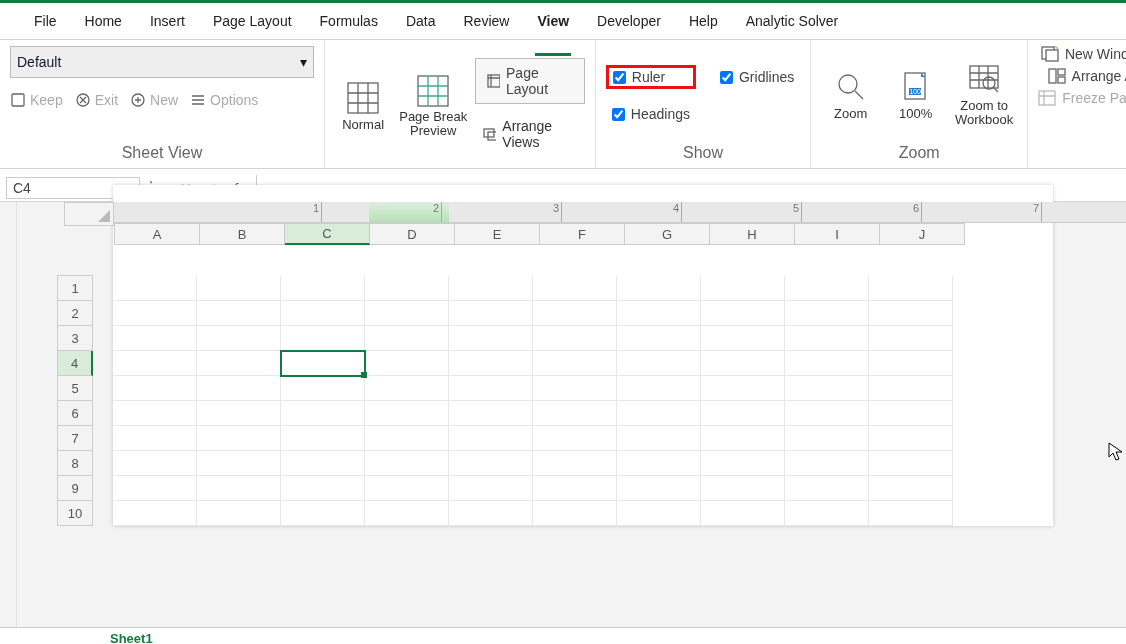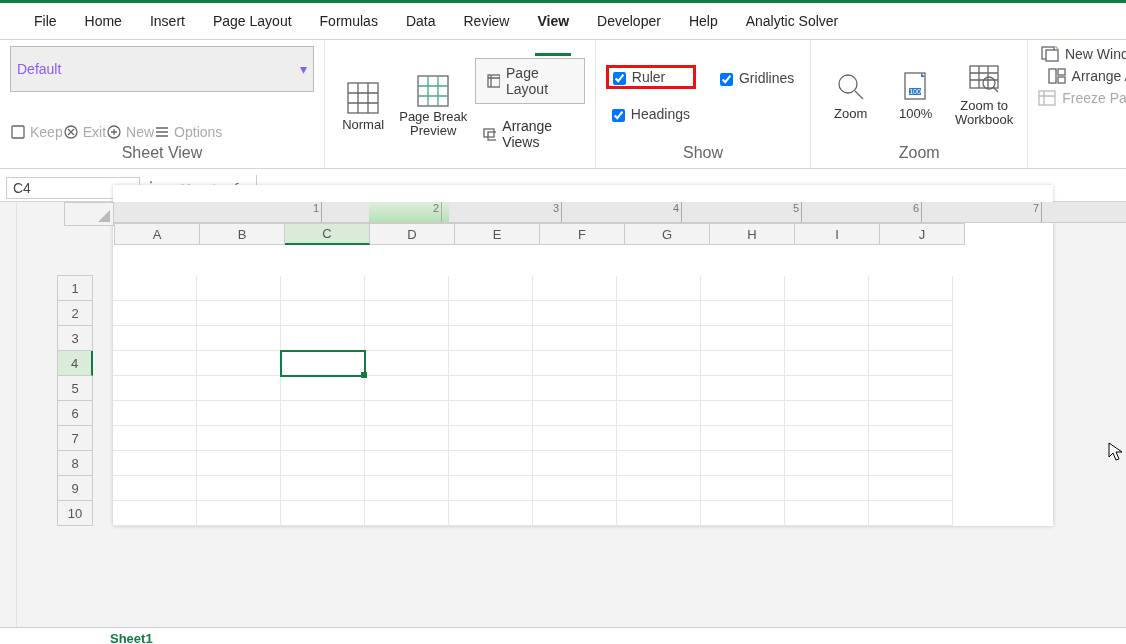--- a/index.html
+++ b/index.html
@@ -6,29 +6,29 @@
 .top-line{height:3px;background:#107c41}
 .tabs{display:flex;align-items:center;height:36px;border-bottom:1px solid #d4d4d4;padding-left:20px;gap:0}
 .tab{padding:16px 14px;height:36px;display:flex;align-items:center;cursor:pointer;color:#222}
 .tab.active{font-weight:700;position:relative}
 .tab.active:after{content:"";position:absolute;bottom:-1px;left:12px;right:12px;height:3px;background:#107c41}
 .ribbon{display:flex;height:128px;border-bottom:1px solid #d4d4d4;background:#fff}
 .group{border-right:1px solid #e5e5e5;display:flex;flex-direction:column;justify-content:space-between;padding:6px 10px 2px 10px}
 .group-body{flex:1;display:flex;align-items:center;gap:8px}
 .group-label{font-size:16px;color:#666;text-align:center;padding-bottom:4px}
 .sv-top{display:flex;flex-direction:column;gap:8px}
-.default-box{width:290px;height:26px;background:#eee;border:1px solid #bbb;color:#8b5cf6;padding:9px 6px;display:flex;align-items:center;justify-content:space-between}
-.sv-row{display:flex;margin-top:24px}
+.default-box{width:290px;height:26px;background:#eee;border:1px solid #bbb;color:#0f172a;padding:2px 6px;display:flex;align-items:center;justify-content:space-between}
+.sv-row{display:flex;gap:12px;margin-top:6px}
 .sv-btn{display:flex;align-items:center;gap:4px;color:#aaa;cursor:default}
 .big-btn{display:flex;flex-direction:column;align-items:center;justify-content:center;width:66px;text-align:center;gap:2px;cursor:pointer;color:#333;font-size:13px}
 .big-btn svg{width:34px;height:34px}
 .med-btn{display:flex;align-items:center;gap:6px;padding:4px 8px;cursor:pointer;color:#333}
 .page-layout-btn{border:1px solid #bbb;background:#f7f7f7;padding:6px 10px;display:flex;align-items:center;gap:6px;cursor:pointer}
 .checks{display:grid;grid-template-columns:auto auto;column-gap:18px;row-gap:14px}
-.chk{display:flex;align-items:flex-end;gap:6px;cursor:pointer;padding:3px 6px}
+.chk{display:flex;align-items:center;gap:6px;cursor:pointer;padding:3px 6px}
 .chk input{margin:0}
 .ruler-hl{border:3px solid #e11;padding:1px 16px 1px 4px}
 .zoom-grp{display:flex;gap:6px}
 .win-grp{display:flex;flex-direction:column;gap:6px}
 .win-item{display:flex;align-items:center;gap:6px;cursor:pointer;white-space:nowrap}
 .win-item.disabled{color:#aaa}
 .formula-row{display:flex;align-items:center;height:26px;border-bottom:1px solid #d4d4d4;margin-top:6px}
 .namebox{width:120px;border:1px solid #ccc;margin-left:6px;padding:2px 6px;display:flex;justify-content:space-between;align-items:center;background:#fff}
 .fx-ctrls{display:flex;align-items:center;gap:14px;margin-left:18px;color:#bbb}
 .fx-ctrls .fx{font-style:italic;color:#666}

